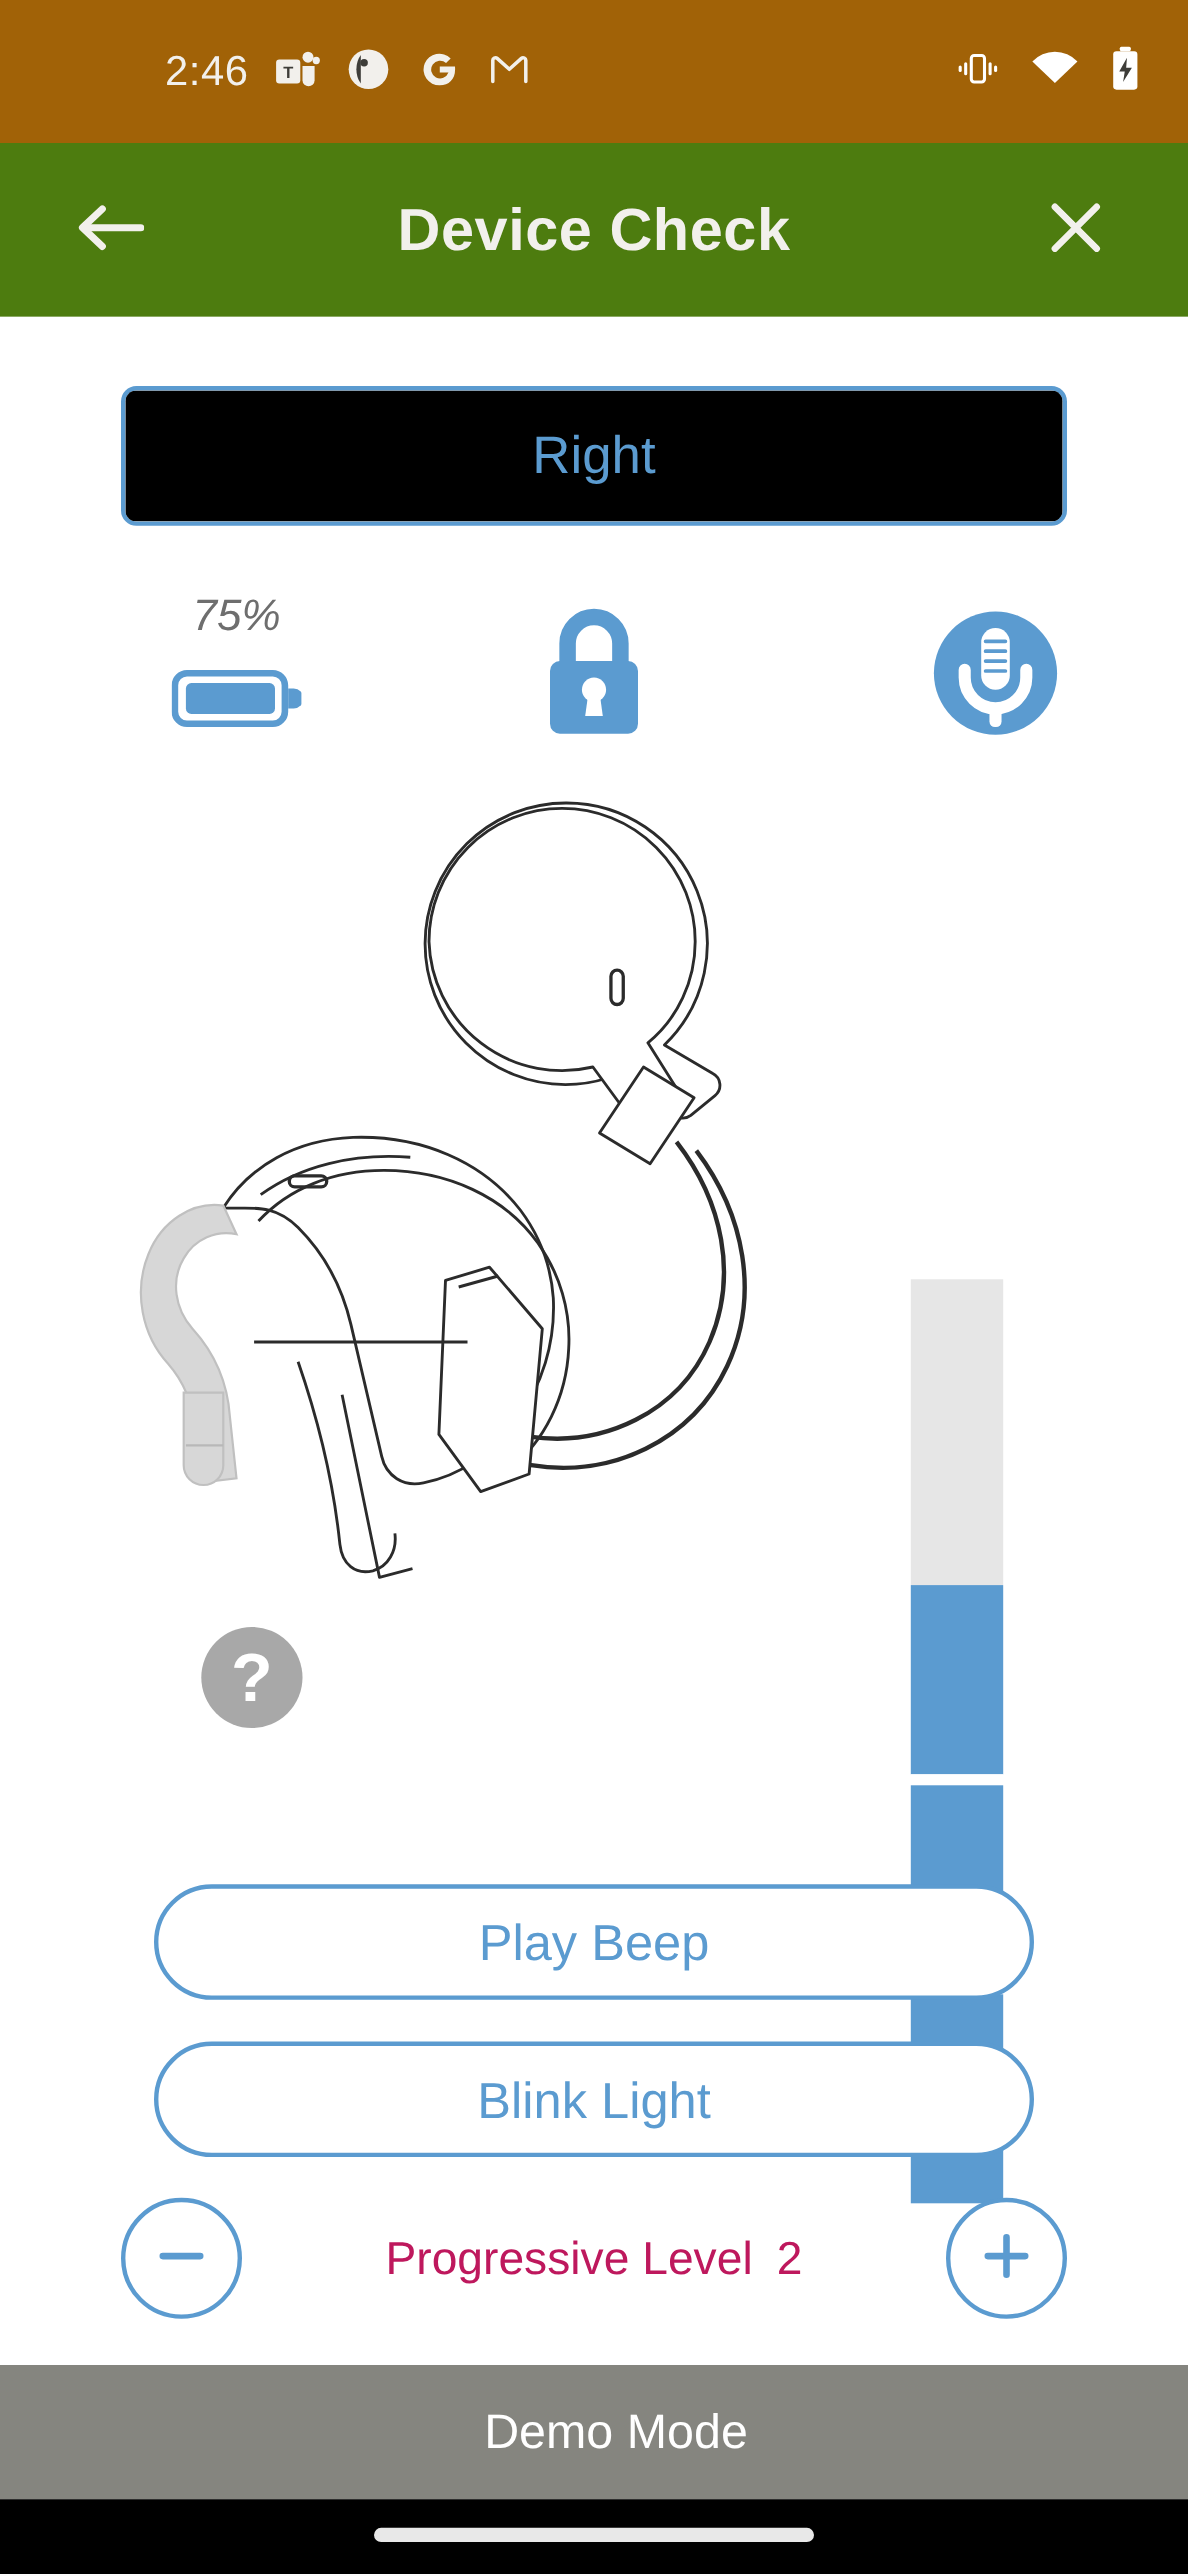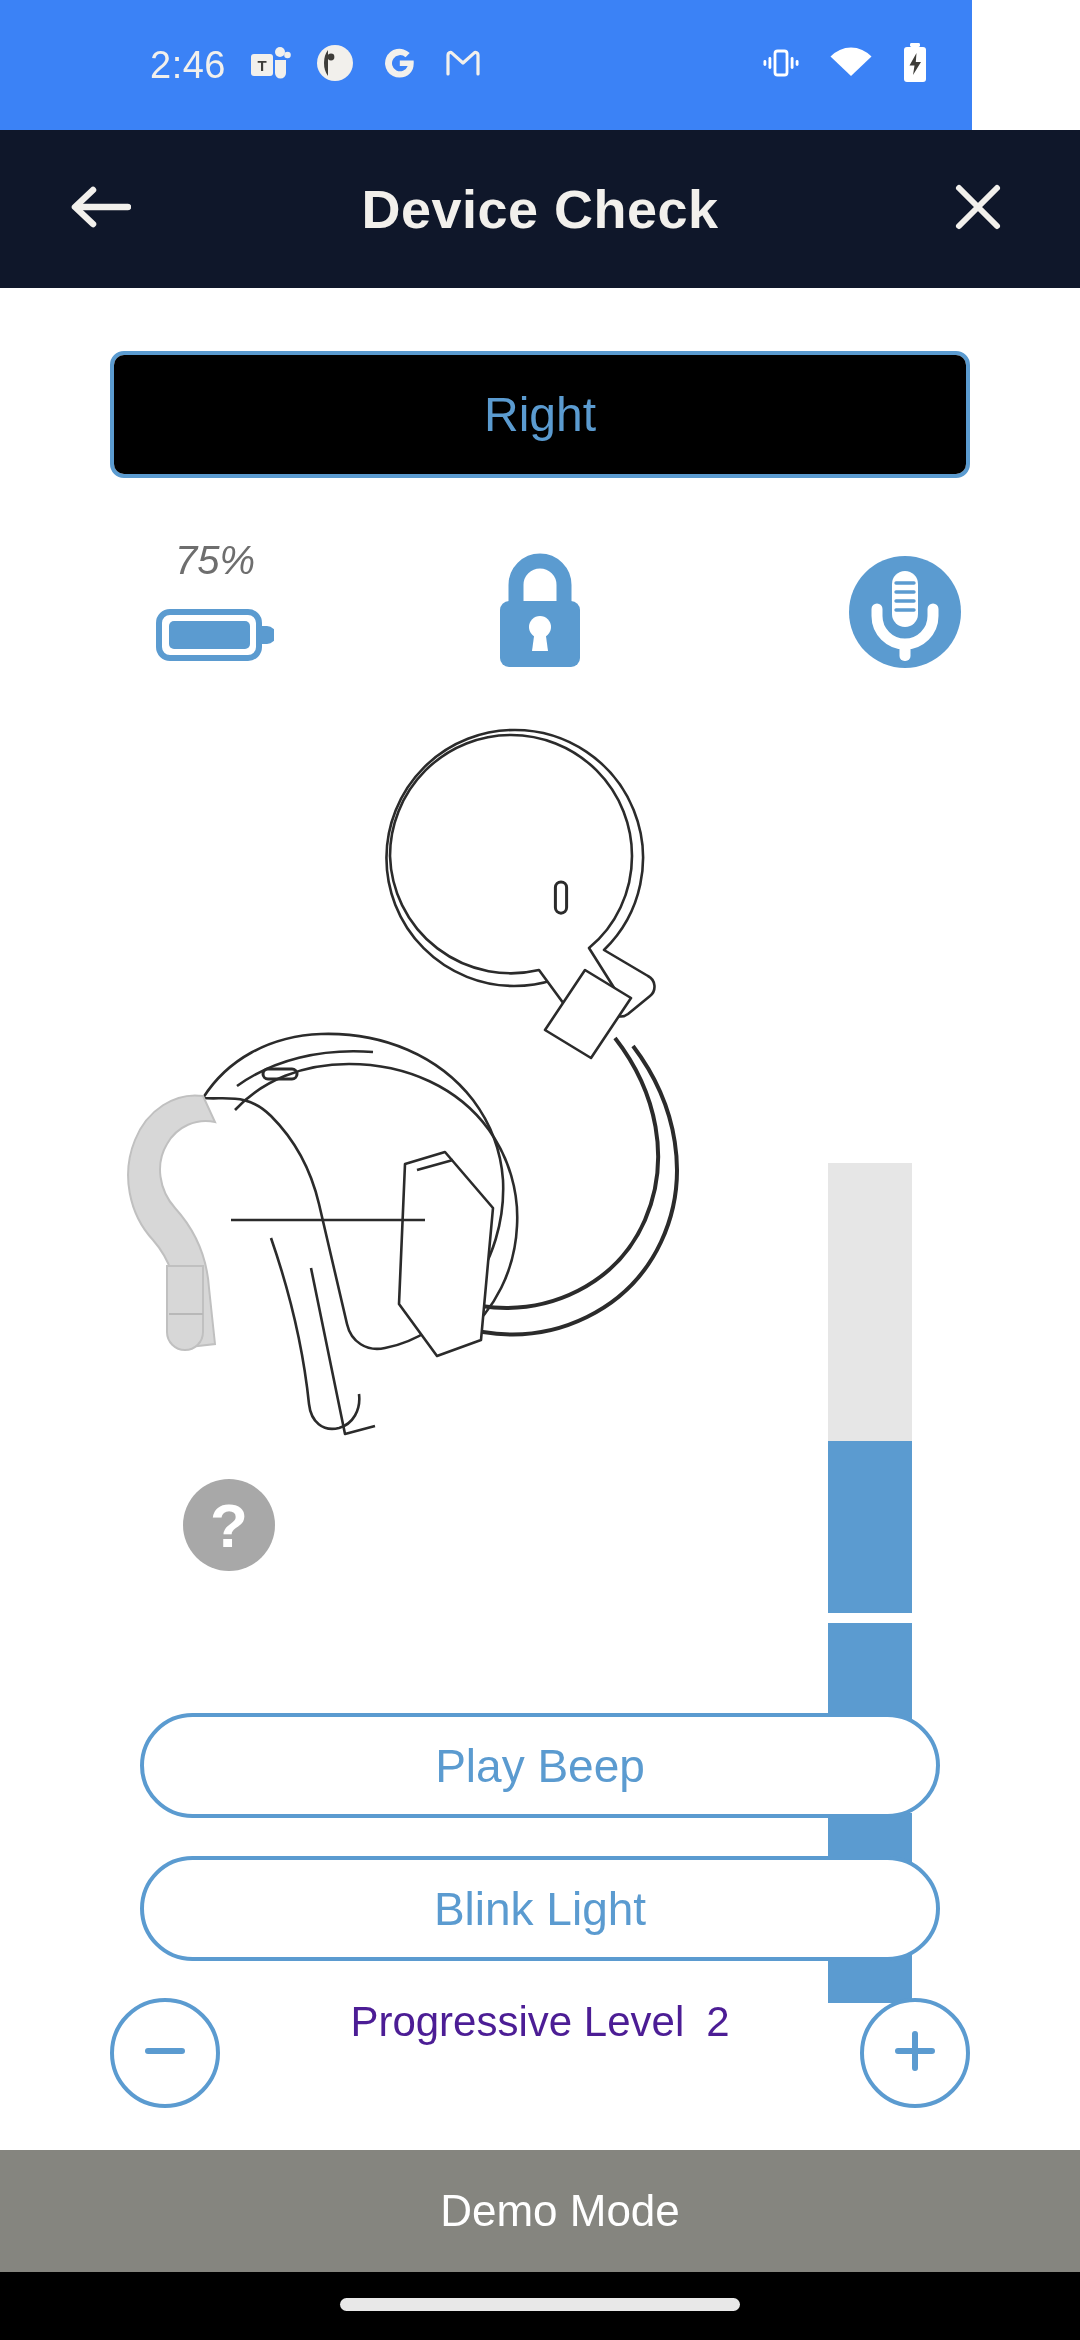--- a/index.html
+++ b/index.html
@@ -6,41 +6,41 @@
   html,body { width:1080px; height:2340px; }
   body {
     font-family: "Liberation Sans", sans-serif;
     background:#ffffff;
     overflow:hidden;
     position:relative;
   }
 
   
   #status-bar{
-    position:absolute; left:0; top:0; width:972px; height:130px;
-    background:#3b82f6;
+    position:absolute; left:0; top:0; width:1080px; height:130px;
+    background:#a16207;
     display:flex; align-items:center;
   }
   #status-left{
     display:flex; align-items:center; gap:22px;
     margin-left:150px;
   }
   #status-clock{
     color:#f2f0ec; font-size:38px; letter-spacing:.5px;
   }
   .sicon{ display:block; }
   #status-right{
     position:absolute; right:42px; top:50%; transform:translateY(-50%);
     display:flex; align-items:center; gap:26px;
   }
 
   
   #app-header{
     position:absolute; left:0; top:130px; width:1080px; height:158px;
-    background:#0f172a;
+    background:#4d7c0f;
     display:flex; align-items:center;
   }
   #back-button{
     position:absolute; left:58px; top:50%; transform:translateY(-50%);
     width:84px; height:84px; display:flex; align-items:center; justify-content:center;
     cursor:pointer;
   }
   #page-title{
     width:100%; text-align:center;
     color:#f2f0ec; font-size:54px; font-weight:bold; letter-spacing:.5px;
@@ -129,22 +129,22 @@
     position:absolute; top:0;
     width:110px; height:110px; border-radius:50%;
     border:4px solid #5b9bd0; background:#ffffff;
     display:flex; align-items:center; justify-content:center;
     cursor:pointer;
   }
   #decrease-level-button{ left:110px; }
   #increase-level-button{ right:110px; }
   #progressive-level-label{
     position:absolute; left:0; top:0; width:1080px; height:110px;
-    display:flex; justify-content:center;
-    color:#4c1d95; font-size:42px;
+    display:flex; align-items:center; justify-content:center;
+    color:#be185d; font-size:42px;
   }
   #progressive-level-value{ margin-left:22px; }
 
   
   #demo-mode-bar{
     position:absolute; left:0; top:2150px; width:1080px; height:122px;
     background:#85857f;
     display:flex; align-items:center; justify-content:center;padding-left:40px;
   }
   #demo-mode-label{ color:#ffffff; font-size:44px; }

